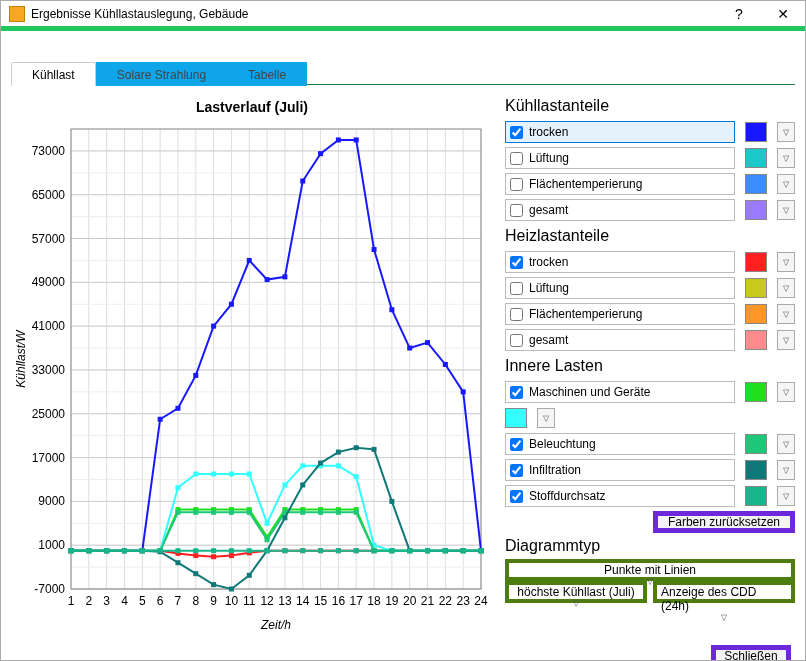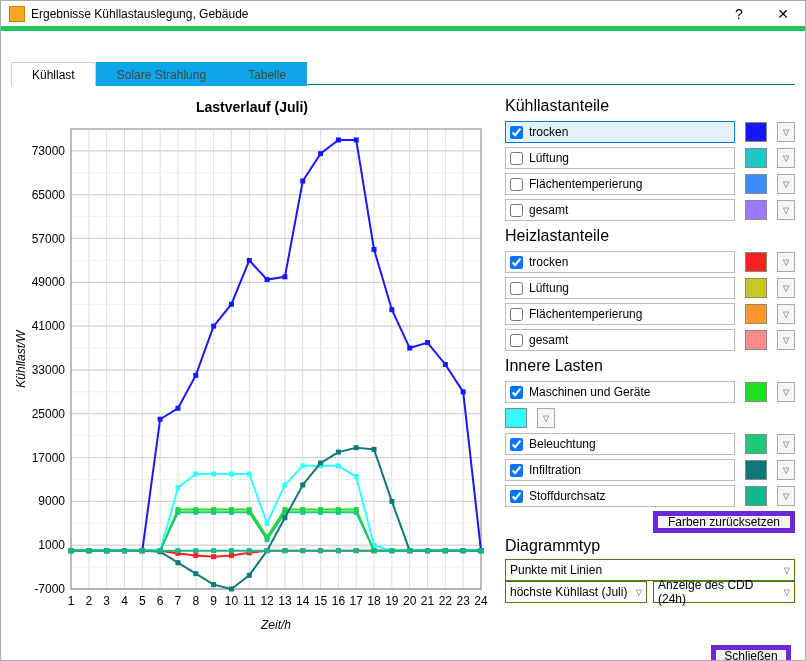--- a/index.html
+++ b/index.html
@@ -15,21 +15,21 @@
   .content { flex:1; display:flex; gap:12px; padding-top:8px; }
   .chartpane { flex:1; display:flex; flex-direction:column; border:none; }
   .side { width:290px; display:flex; flex-direction:column; }
   .side h4 { margin:4px 0 4px 0; font-weight:normal; font-size:16px; }
   .legend-row { display:flex; align-items:center; height:26px; gap:10px; }
   .legend-row .box { flex:1; display:flex; align-items:center; height:22px; border:1px solid #bbb; padding:0 4px; gap:6px; }
   .legend-row.selected .box { border:1px solid #0078d7; background:#e6f2fb; }
   .legend-row .swatch { width:22px; height:20px; border:1px solid #888; }
   .legend-row .dd { width:18px; height:20px; border:1px solid #aaa; display:flex; align-items:center; justify-content:center; font-size:8px; color:#555; background:#f5f5f5;}
   .btn { height:22px; border:5px solid #6d28d9; background:#f3f3f3; padding:0 10px; display:inline-flex; align-items:center; justify-content:center; }
-  .select { height:22px; border:1px solid #4d7c0f; display:flex; align-items:center; padding:0 4px; justify-content:space-between; background:#fff; }
+  .select { height:22px; border:4px solid #4d7c0f; display:flex; align-items:center; padding:0 4px; justify-content:space-between; background:#fff;flex-direction:column; }
   .select .arrow{font-size:8px;color:#555;}
   .footer { height:36px; display:flex; align-items:center; justify-content:flex-end; padding:0 14px; }
   svg { display:block; }
   .chart-title { text-align:center; font-weight:bold; font-size:14px; padding:6px 0 4px 0; }
   input[type=checkbox]{ margin:0; width:13px; height:13px; }
 </style>
 </head>
 <body>
 
 <div class="titlebar">

